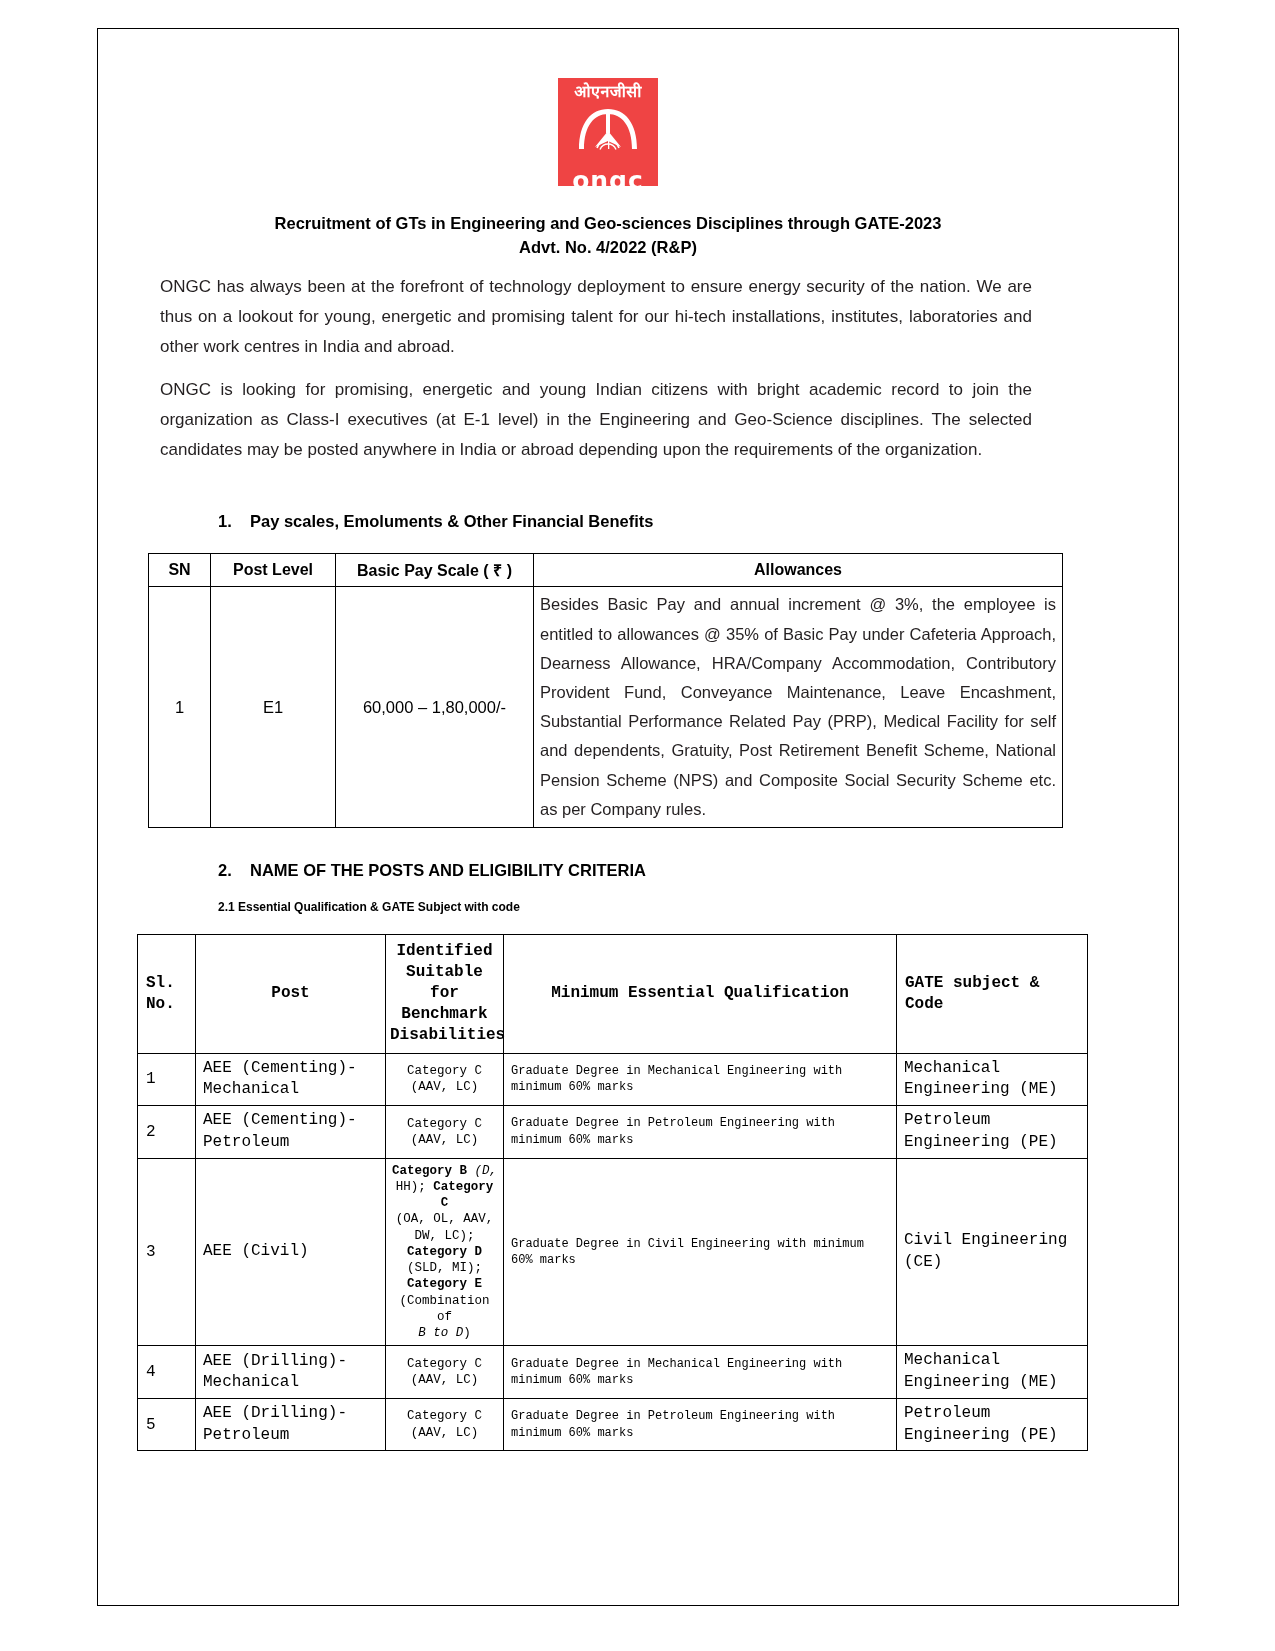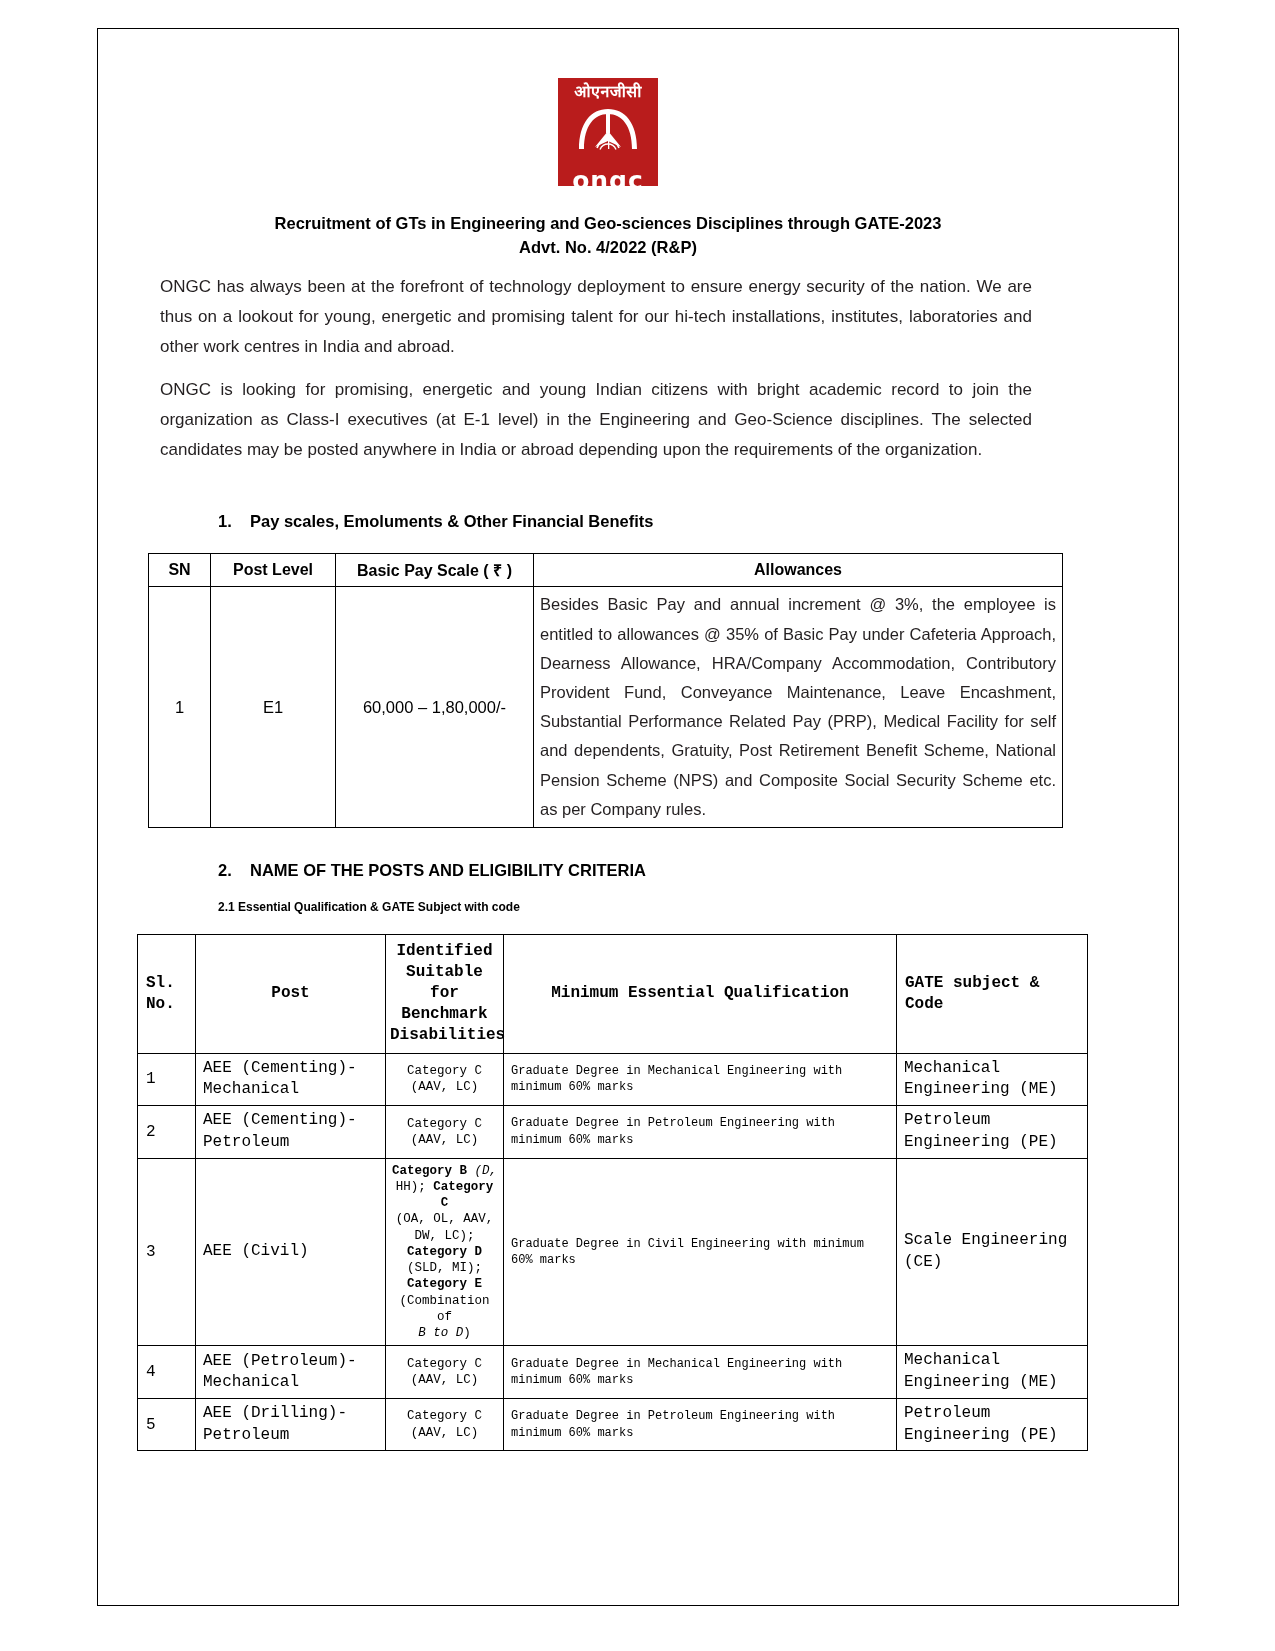--- a/index.html
+++ b/index.html
@@ -33,21 +33,21 @@
 
   
   .logo-wrap {
     display: flex;
     justify-content: center;
     margin-top: 18px;
   }
   .logo {
     width: 100px;
     height: 108px;
-    background: #b91c1c;
+    background: #ef4444;
     display: flex;
     flex-direction: column;
     align-items: center;
     justify-content: flex-start;
     padding-top: 6px;
     box-sizing: border-box;
   }
   .logo-hindi {
     color: #ffffff;
     font-size: 16px;
@@ -279,25 +279,25 @@
         <td class="post">AEE (Cementing)-Petroleum</td>
         <td class="cat">Category C<br>(AAV, LC)</td>
         <td class="qual">Graduate Degree in Petroleum Engineering with minimum 60% marks</td>
         <td class="gate">Petroleum Engineering (PE)</td>
       </tr>
       <tr>
         <td class="sn">3</td>
         <td class="post">AEE (Civil)</td>
         <td class="cat"><b>Category B</b> <i>(D,</i><br>HH); <b>Category C</b><br>(OA, OL, AAV,<br>DW, LC);<br><b>Category D</b><br>(SLD, MI);<br><b>Category E</b><br>(Combination of<br><i>B to D</i>)</td>
         <td class="qual">Graduate Degree in Civil Engineering with minimum 60% marks</td>
-        <td class="gate">Scale Engineering (CE)</td>
+        <td class="gate">Civil Engineering (CE)</td>
       </tr>
       <tr>
         <td class="sn">4</td>
-        <td class="post">AEE (Petroleum)-Mechanical</td>
+        <td class="post">AEE (Drilling)-Mechanical</td>
         <td class="cat">Category C<br>(AAV, LC)</td>
         <td class="qual">Graduate Degree in Mechanical Engineering with minimum 60% marks</td>
         <td class="gate">Mechanical Engineering (ME)</td>
       </tr>
       <tr>
         <td class="sn">5</td>
         <td class="post">AEE (Drilling)-Petroleum</td>
         <td class="cat">Category C<br>(AAV, LC)</td>
         <td class="qual">Graduate Degree in Petroleum Engineering with minimum 60% marks</td>
         <td class="gate">Petroleum Engineering (PE)</td>

